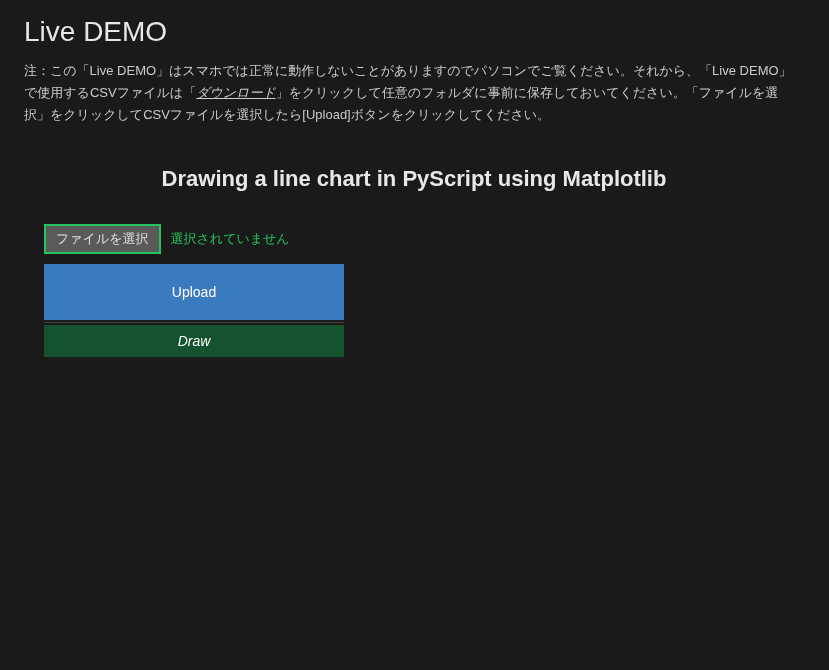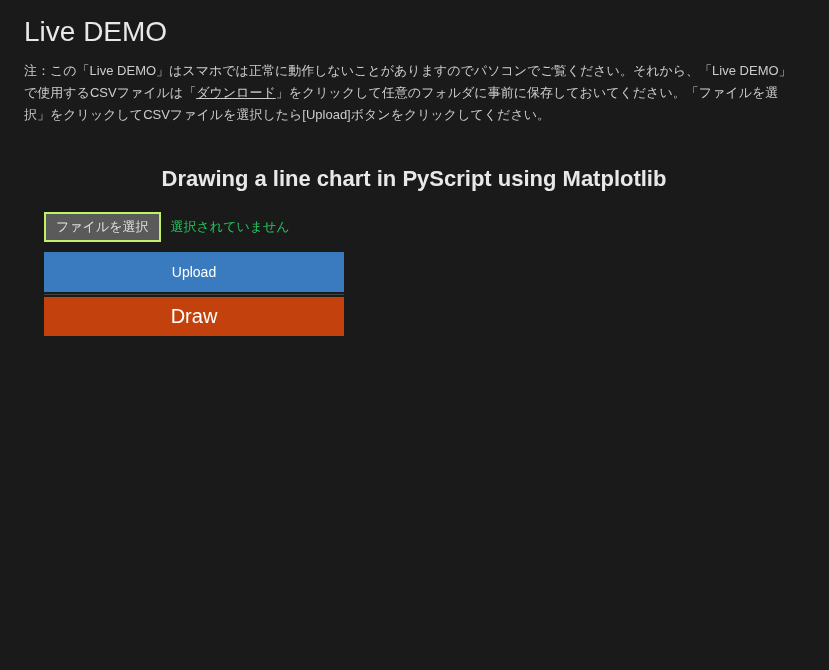--- a/index.html
+++ b/index.html
@@ -29,90 +29,92 @@
       font-size: 13px;
       color: #cccccc;
       line-height: 1.7;
       margin-bottom: 40px;
       max-width: 780px;
     }
 
     .note-text a {
       color: #cccccc;
       text-decoration: underline;
+      font-style: italic;
     }
 
     .demo-container {
       max-width: 780px;
       padding: 0 20px;
     }
 
     .demo-title {
       font-size: 22px;
       font-weight: 600;
       color: #e8e8e8;
       text-align: center;
-      margin-bottom: 20px;
+      margin-bottom: 32px;
     }
 
     .file-input-row {
       display: flex;
       align-items: center;
       gap: 10px;
       margin-bottom: 10px;
     }
 
     .file-choose-button {
       background-color: #5a5a5a;
       color: #e0e0e0;
-      border: 2px solid #bef264;
+      border: 2px solid #22c55e;
       padding: 4px 10px;
       font-size: 13px;
       font-family: inherit;
       cursor: pointer;
       white-space: nowrap;
     }
 
     .file-status-text {
       font-size: 13px;
       color: #22c55e;
     }
 
     .upload-button {
       display: block;
       width: 300px;
       background-color: #3a7bbf;
       color: #ffffff;
       border: none;
-      padding: 12px 0;
+      padding: 20px 0;
       font-size: 14px;
       font-family: inherit;
       cursor: pointer;
       text-align: center;
       margin-bottom: 2px;
     }
 
     .divider {
       width: 300px;
       border: none;
       border-top: 1px solid #444;
       margin: 0 0 2px 0;
     }
 
     .draw-button {
       display: block;
       width: 300px;
-      background-color: #c2410c;
+      background-color: #14532d;
       color: #ffffff;
       border: none;
       padding: 8px 0;
-      font-size: 20px;
+      font-size: 14px;
       font-family: inherit;
       cursor: pointer;
       text-align: center;
+      font-style: italic;
     }
   </style>
 </head>
 <body>
 
 <h1 class="page-title">Live DEMO</h1>
 
 <p class="note-text">
   注：この「Live DEMO」はスマホでは正常に動作しないことがありますのでパソコンでご覧ください。それから、「Live DEMO」で使用するCSVファイルは「<a>ダウンロード</a>」をクリックして任意のフォルダに事前に保存しておいてください。「ファイルを選択」をクリックしてCSVファイルを選択したら[Upload]ボタンをクリックしてください。
 </p>

